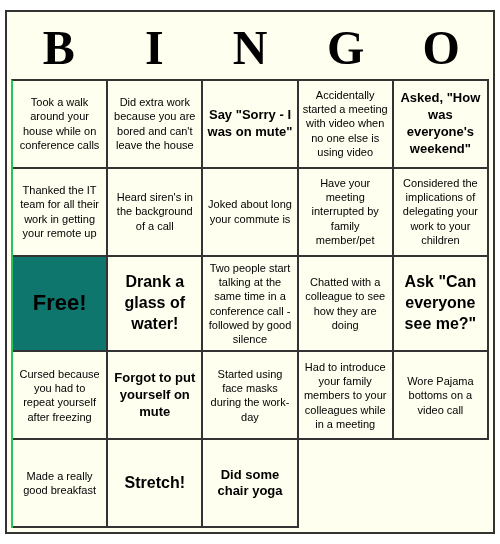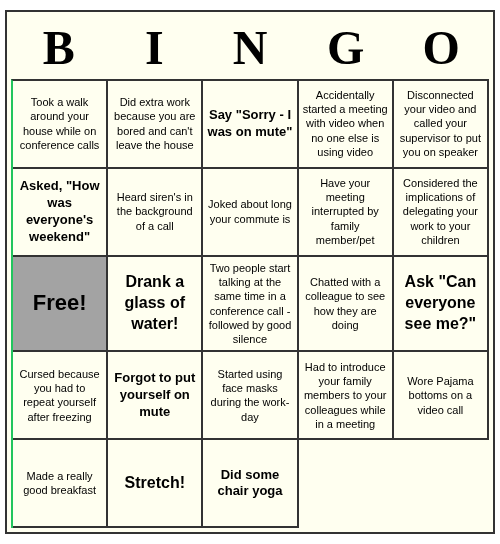--- a/index.html
+++ b/index.html
@@ -48,21 +48,21 @@
       text-align: center;
       font-size: 11px;
       line-height: 1.3;
       color: #000;
       background: #fffff0;
     }
     .bingo-cell.free {
       font-size: 22px;
       font-weight: bold;
       color: #000;
-      background: #a3a3a3;
+      background: #0f766e;
     }
     .bingo-cell.large-text {
       font-size: 16px;
       font-weight: bold;
     }
     .bingo-cell.medium-text {
       font-size: 13px;
       font-weight: bold;
     }
   </style>
@@ -75,22 +75,22 @@
       <div class="bingo-letter">I</div>
       <div class="bingo-letter">N</div>
       <div class="bingo-letter">G</div>
       <div class="bingo-letter">O</div>
     </div>
   <div class="bingo-grid">
   <div class="bingo-cell">Took a walk around your house while on conference calls</div>
       <div class="bingo-cell">Did extra work because you are bored and can't leave the house</div>
       <div class="bingo-cell medium-text">Say "Sorry - I was on mute"</div>
       <div class="bingo-cell">Accidentally started a meeting with video when no one else is using video</div>
-      <div class="bingo-cell">Disconnected your video and called your supervisor to put you on speaker</div>
       <div class="bingo-cell medium-text">Asked, "How was everyone's weekend"</div>
+      <div class="bingo-cell">Thanked the IT team for all their work in getting your remote up</div>
       <div class="bingo-cell">Heard siren's in the background of a call</div>
       <div class="bingo-cell">Joked about long your commute is</div>
       <div class="bingo-cell">Have your meeting interrupted by family member/pet</div>
       <div class="bingo-cell">Considered the implications of delegating your work to your children</div>
       <div class="bingo-cell free">Free!</div>
       <div class="bingo-cell large-text">Drank a glass of water!</div>
       <div class="bingo-cell">Two people start talking at the same time in a conference call - followed by good silence</div>
       <div class="bingo-cell">Chatted with a colleague to see how they are doing</div>
       <div class="bingo-cell large-text">Ask "Can everyone see me?"</div>
       <div class="bingo-cell">Cursed because you had to repeat yourself after freezing</div>

